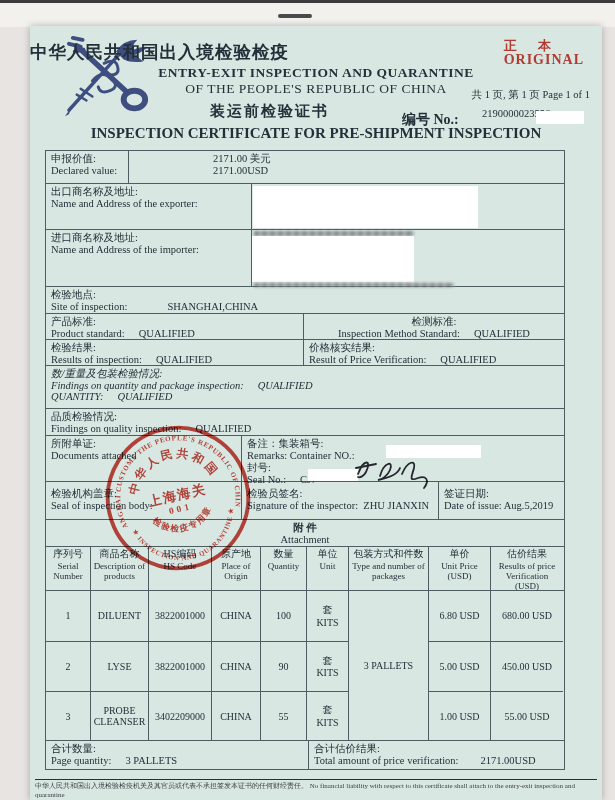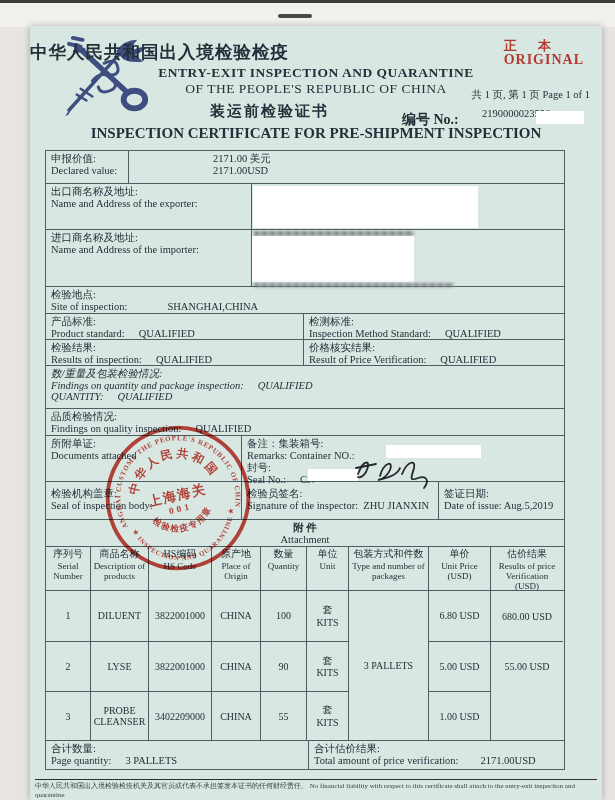--- a/index.html
+++ b/index.html
@@ -143,21 +143,21 @@
         <div class="cn">检验地点:</div>
         <div><span>Site of inspection:</span><span class="val" style="margin-left:40px;">SHANGHAI,CHINA</span></div>
       </div>
     </div>
 
     <div class="row" style="height:26px;">
       <div class="cell" style="width:257px;">
         <div class="cn">产品标准:</div>
         <div><span>Product standard:</span><span class="val">QUALIFIED</span></div>
       </div>
-      <div class="cell dl" style="flex:1;">
+      <div class="cell dl" style="flex:1;text-align:center;">
         <div class="cn">检测标准:</div>
         <div><span>Inspection Method Standard:</span><span class="val">QUALIFIED</span></div>
       </div>
     </div>
 
     <div class="row" style="height:26px;">
       <div class="cell" style="width:257px;">
         <div class="cn">检验结果:</div>
         <div><span>Results of inspection:</span><span class="val">QUALIFIED</span></div>
       </div>
@@ -301,20 +301,21 @@
       <div class="att-col c6 dl">
         <div class="att-merge">3 PALLETS</div>
       </div>
       <div class="att-col c7 dl">
         <div class="att-cell">6.80 USD</div>
         <div class="att-cell">5.00 USD</div>
         <div class="att-cell">1.00 USD</div>
       </div>
       <div class="att-col c8 dl">
         <div class="att-cell">680.00 USD</div>
+        <div class="att-cell">450.00 USD</div>
         <div class="att-cell">55.00 USD</div>
       </div>
     </div>
 
     <div class="row totals">
       <div class="cell" style="width:262px;">
         <div class="cn">合计数量:</div>
         <div><span>Page quantity:</span><span class="val">3 PALLETS</span></div>
       </div>
       <div class="cell dl" style="flex:1;">

